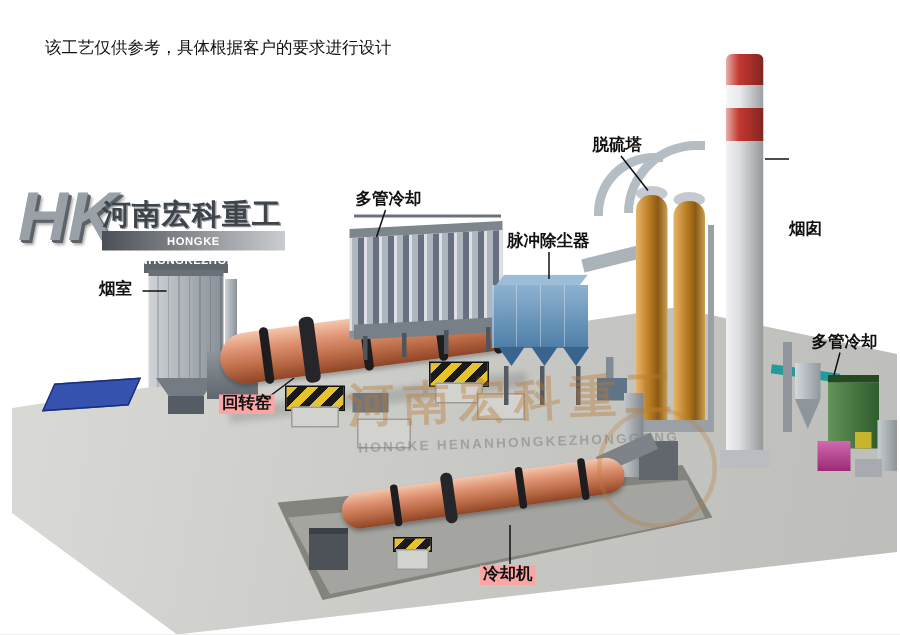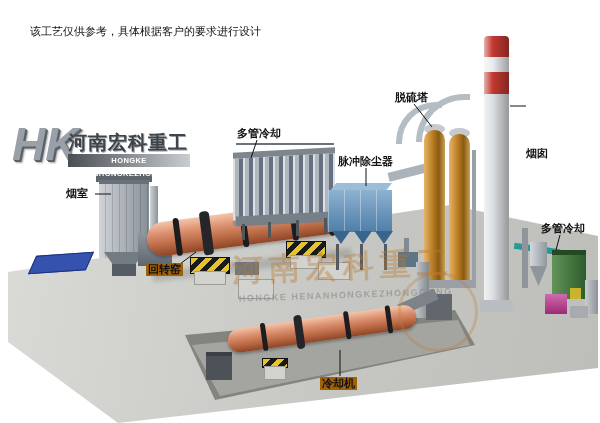--- a/index.html
+++ b/index.html
@@ -1,21 +1,21 @@
 <!DOCTYPE html>
 <html><head>
 <meta charset="utf-8">
 <style>
   html,body{margin:0;padding:0;background:#fff;}
   .stage{position:relative;width:600px;height:423px;background:#ffffff;overflow:hidden;
          font-family:"Liberation Sans","DejaVu Sans",sans-serif;}
   .abs{position:absolute;}
   .lbl{position:absolute;z-index:20;font-size:11px;font-weight:700;color:#111;
        white-space:nowrap;line-height:13px;}
-  .lbl.boxed{background:#a16207;padding:0 2px;}
+  .lbl.boxed{background:#fca5a5;padding:0 2px;}
   .ring{position:absolute;top:-2px;bottom:-2px;width:6px;background:#1d1d1f;border-radius:3px;}
   .ring.big{top:-5px;bottom:-5px;width:10px;background:#26262a;border-radius:4px;}
   .hazard{background:repeating-linear-gradient(135deg,#e6c22b 0 5px,#1a1a1a 5px 10px);border:1px solid #111;}
   .pier{background:#d2d2ce;border:1px solid #9c9c98;}
   .kiln-grad{background:linear-gradient(180deg,#f3c6ac 0%,#de9373 32%,#bd6c48 66%,#8e4526 100%);}
   .tri{clip-path:polygon(0 0,100% 0,50% 100%);}
   .arc{border:6px solid #b4bcc4;border-right:none;border-bottom:none;}
 </style>
 </head>
 <body>

